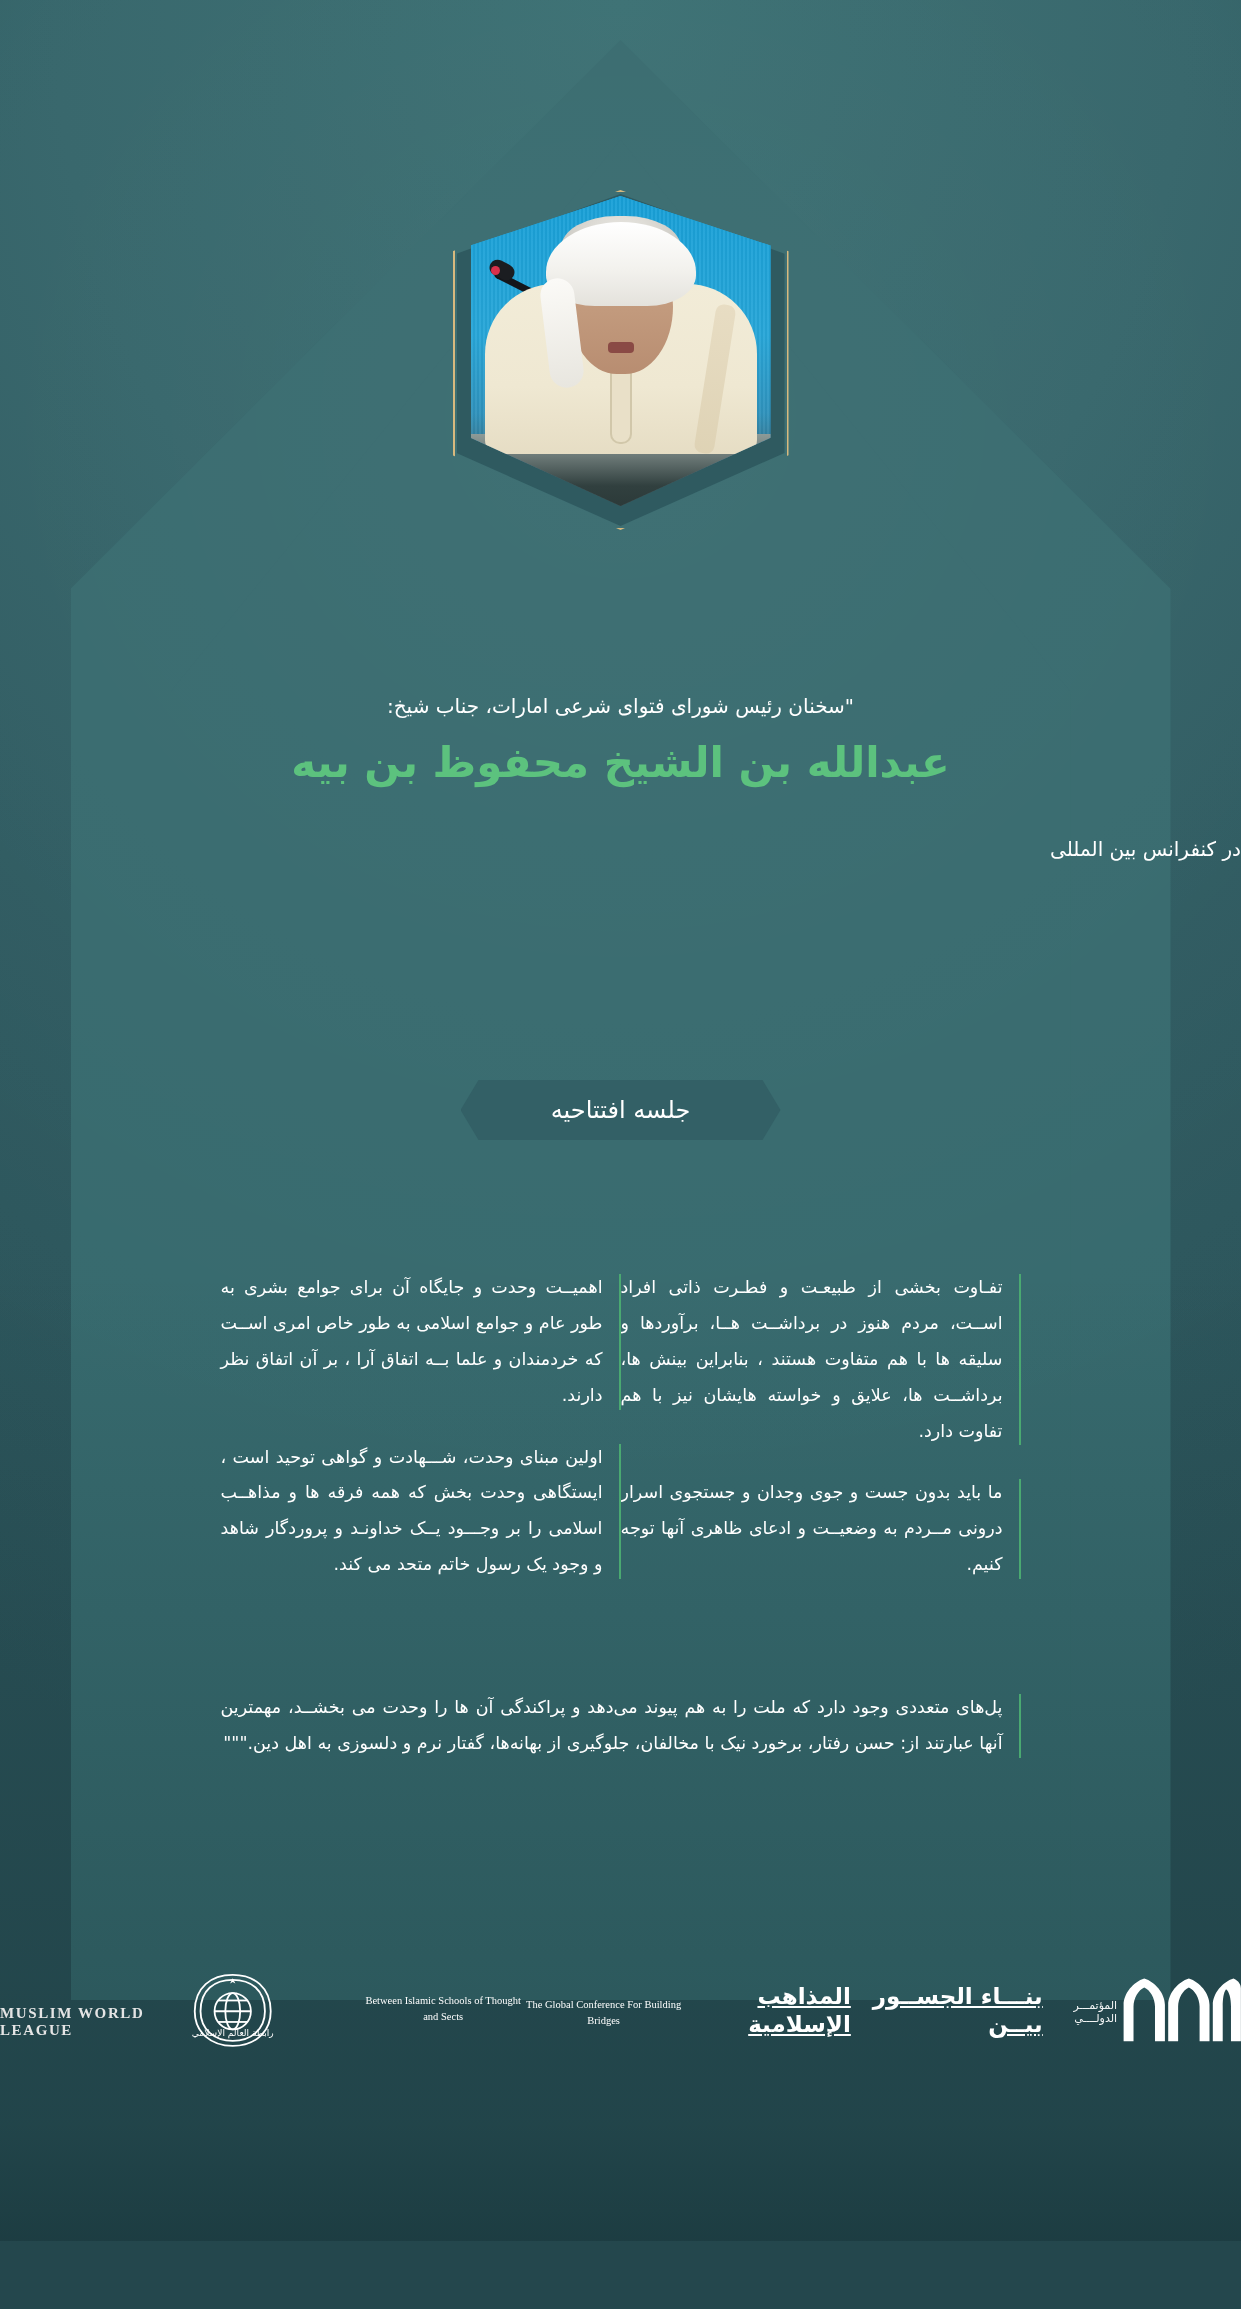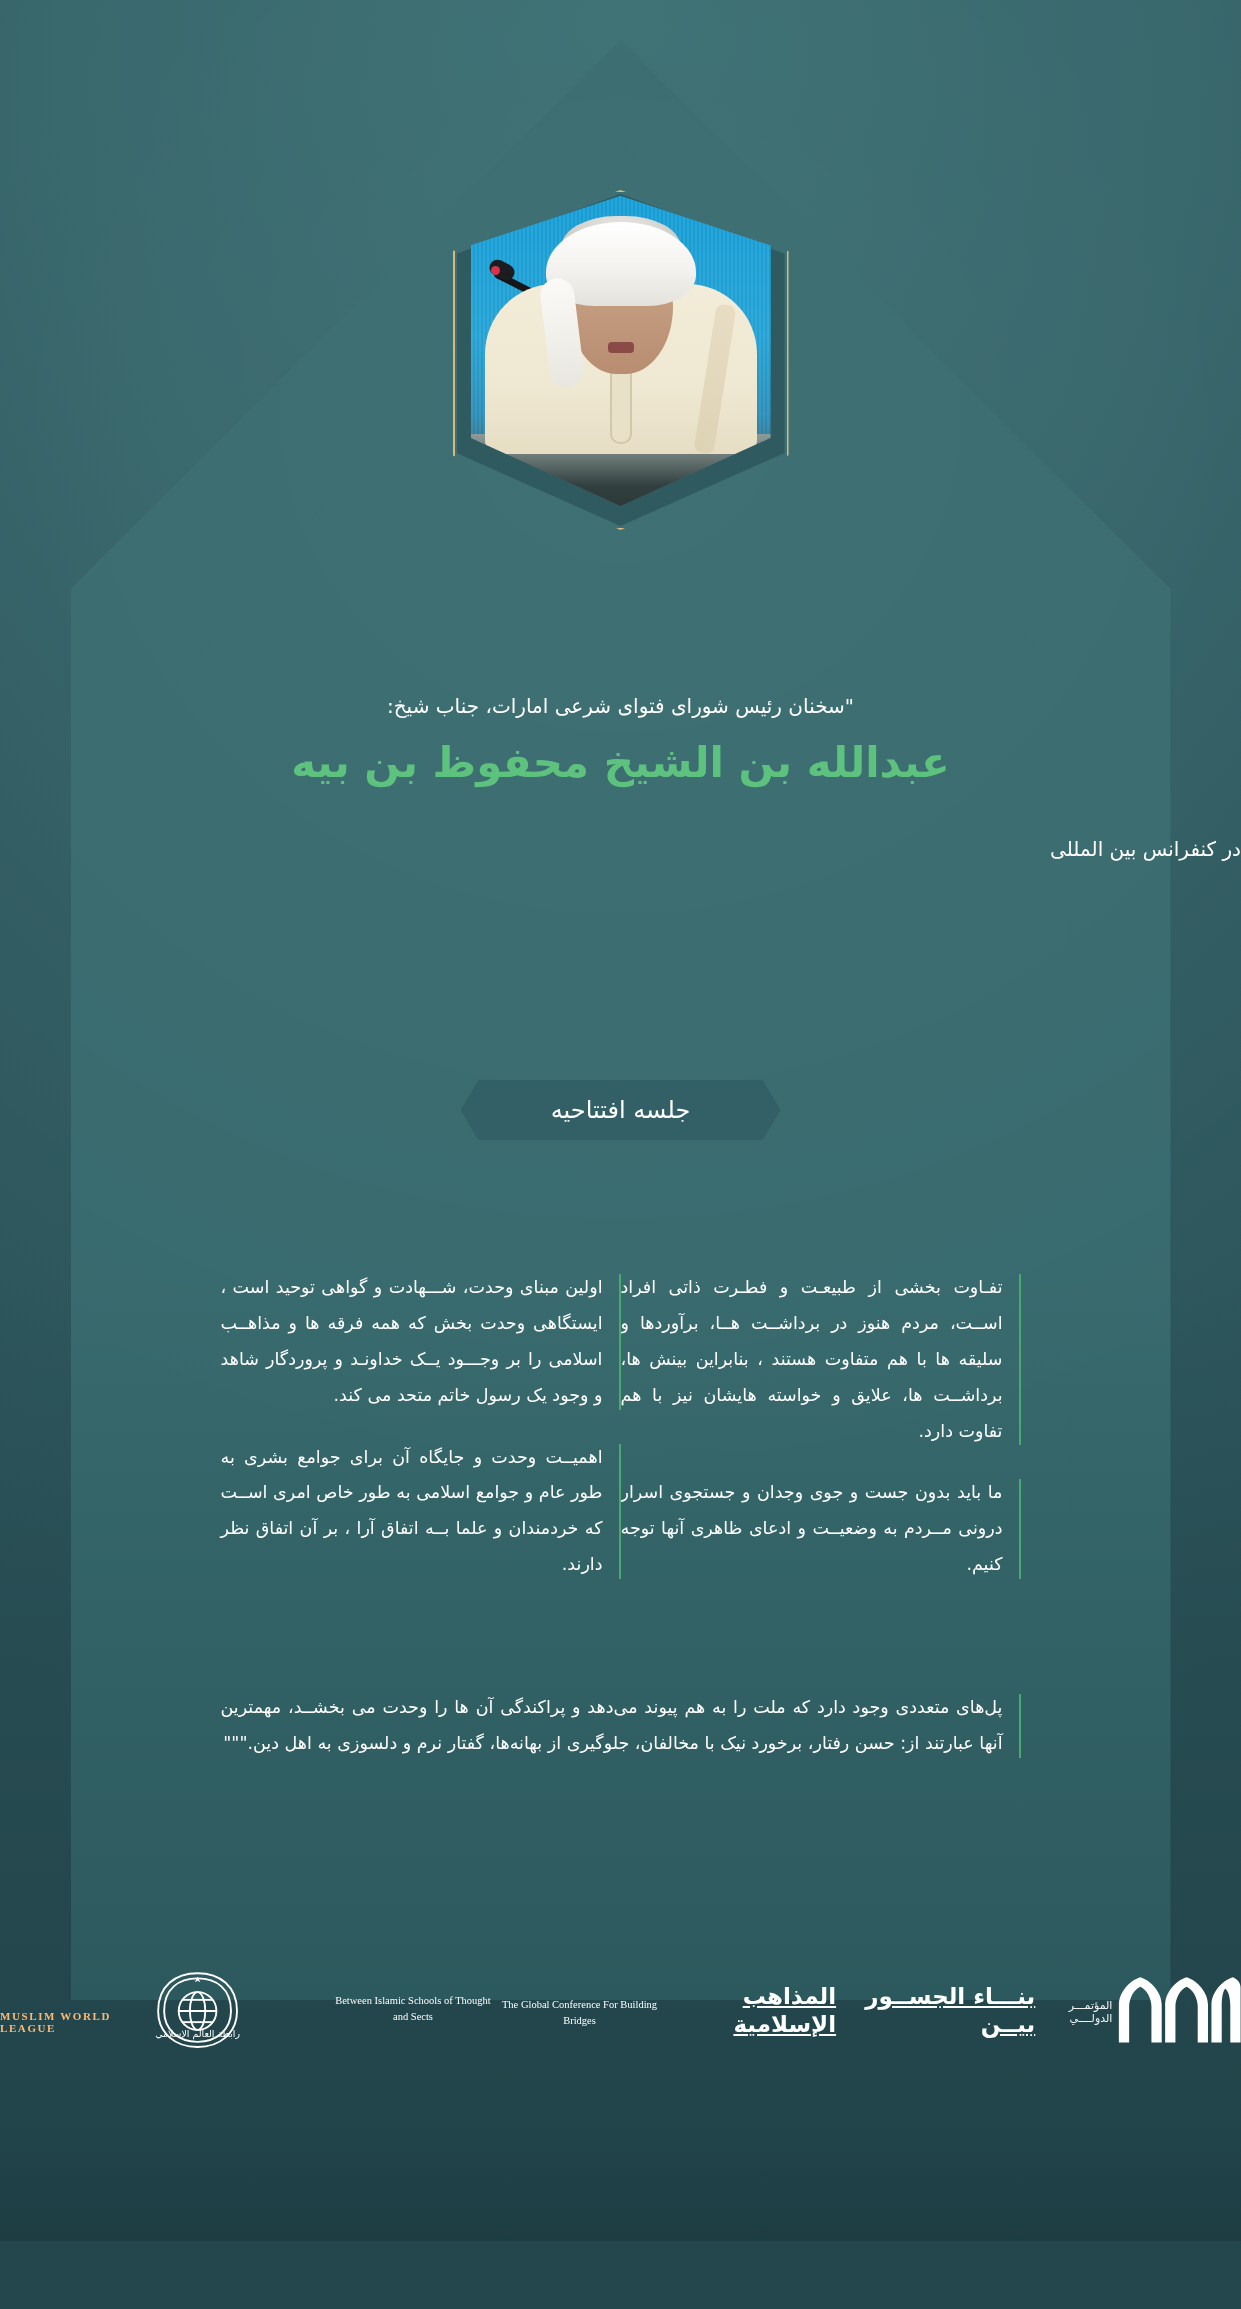--- a/index.html
+++ b/index.html
@@ -188,22 +188,22 @@
     color:#ffffff; font-size:23px; font-weight:700; line-height:1.22;
     direction:rtl; text-align:right; margin-top:2px;text-decoration:underline;
   }
   .gcb-en{
     color:#ffffff; font-family:"Liberation Serif", serif; font-size:10.5px;
     line-height:1.5; text-align:center; margin-top:8px; direction:ltr;
   }
 
   .mwl-mark{ width:118px; height:94px; }
   .mwl-en{
-    color:#fdba74; font-family:"Liberation Serif", serif;
-    font-size:11px; font-weight:700; letter-spacing:1.6px;
+    color:#e5e5e5; font-family:"Liberation Serif", serif;
+    font-size:15px; font-weight:700; letter-spacing:1.6px;
     margin-top:10px; direction:ltr;
   }
 </style>
 </head>
 <body>
 
 <div class="bg-base"></div>
 <div class="bg-arch-outer"></div>
 <div class="bg-arch-inner"></div>
 <div class="bg-vign"></div>
@@ -248,25 +248,25 @@
         <span>تفـاوت بخشی از طبیعـت و فطـرت ذاتی افراد اســت، مردم هنوز در برداشــت هــا، برآوردها و سلیقه ها با هم متفاوت هستند ، بنابراین بینش ها، برداشــت ها، علایق و خواسته هایشان نیز با هم تفاوت دارد.</span>
       </div>
       <div class="q-para">
         <span class="rule"></span>
         <span>ما باید بدون جست و جوی وجدان و جستجوی اسرار درونی مــردم به وضعیــت و ادعای ظاهری آنها توجه کنیم.</span>
       </div>
     </div>
     <div class="q-col right">
       <div class="q-para">
         <span class="rule"></span>
-        <span>اولین مبنای وحدت، شـــهادت و گواهی توحید است ، ایستگاهی وحدت بخش که همه فرقه ها و مذاهــب اسلامی را بر وجـــود یــک خداونـد و پروردگار شاهد و وجود یک رسول خاتم متحد می کند.</span>
+        <span>اهمیــت وحدت و جایگاه آن برای جوامع بشری به طور عام و جوامع اسلامی به طور خاص امری اســت که خردمندان و علما بــه اتفاق آرا ، بر آن اتفاق نظر دارند.</span>
       </div>
       <div class="q-para">
         <span class="rule"></span>
-        <span>اهمیــت وحدت و جایگاه آن برای جوامع بشری به طور عام و جوامع اسلامی به طور خاص امری اســت که خردمندان و علما بــه اتفاق آرا ، بر آن اتفاق نظر دارند.</span>
+        <span>اولین مبنای وحدت، شـــهادت و گواهی توحید است ، ایستگاهی وحدت بخش که همه فرقه ها و مذاهــب اسلامی را بر وجـــود یــک خداونـد و پروردگار شاهد و وجود یک رسول خاتم متحد می کند.</span>
       </div>
     </div>
   </div>
 </div>
 
 <div class="q-wide">
   <div class="q-wide-inner">
     <div class="q-para">
       <span class="rule"></span>
       <span>پل‌های متعددی وجود دارد که ملت را به هم پیوند می‌دهد و پراکندگی آن ها را وحدت می بخشــد، مهمترین آنها عبارتند از: حسن رفتار، برخورد نیک با مخالفان، جلوگیری از بهانه‌ها، گفتار نرم و دلسوزی به اهل دین."""</span>

